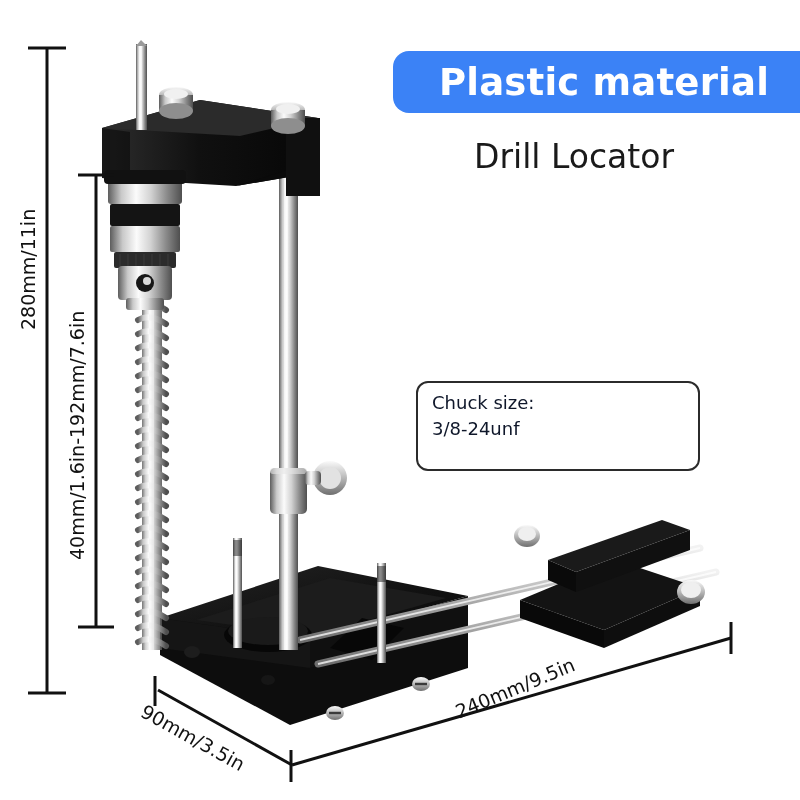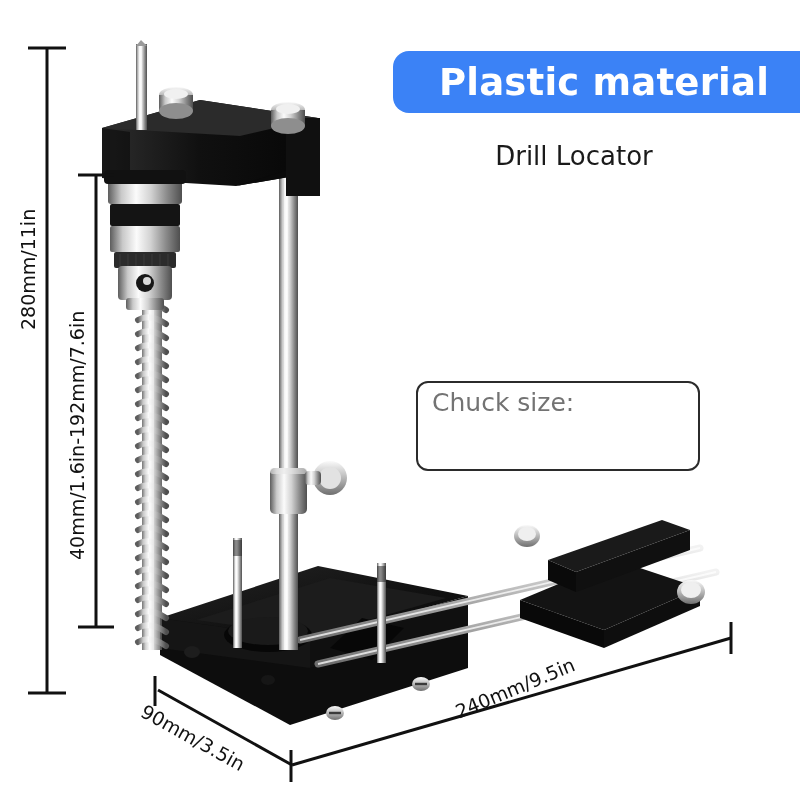--- a/index.html
+++ b/index.html
@@ -18,29 +18,29 @@
     background:#3b82f6;border-radius:16px;
     display:flex;align-items:center;justify-content:center;
   }
   .badge span{
     color:#ffffff;font-size:37px;font-weight:bold;letter-spacing:.2px;
     font-family:"DejaVu Sans", sans-serif;line-height:1;
   }
   .subtitle{
     position:absolute;left:393px;top:134px;width:362px;height:44px;
     display:flex;align-items:center;justify-content:center;
-    color:#1a1a1a;font-size:26px;font-weight:normal;line-height:1;
+    color:#1a1a1a;font-size:33px;font-weight:normal;line-height:1;
   }
   .callout{
     position:absolute;left:416px;top:381px;width:284px;height:90px;
     border:2px solid #2b2b2b;border-radius:12px;background:rgba(255,255,255,.9);
     box-sizing:border-box;padding:7px 12px 0 14px;
   }
   .callout div{
-    color:#737373;font-size:25px;line-height:26px;white-space:nowrap;
+    color:#0f172a;font-size:18px;line-height:26px;white-space:nowrap;
   }
 
   
   .dim{position:absolute;color:#111;font-size:19px;white-space:nowrap;}
   .vert-280{left:17px;top:330px;transform:rotate(-90deg);transform-origin:left top;}
   .vert-40{left:66px;top:560px;transform:rotate(-90deg);transform-origin:left top;}
   .dim-90{left:148px;top:700px;transform:rotate(29deg);transform-origin:left top;}
   .dim-240{left:452px;top:702px;transform:rotate(-22.5deg);transform-origin:left top;}
 
   
@@ -268,20 +268,21 @@
   </svg>
 
   <div class="badge">
     <span>Plastic material</span>
   </div>
 
   <div class="subtitle">Drill Locator</div>
 
   <div class="callout">
     <div>Chuck size:</div>
+    <div>3/8-24unf</div>
   </div>
 
   <div class="dim vert-280">280mm/11in</div>
   <div class="dim vert-40">40mm/1.6in-192mm/7.6in</div>
   <div class="dim dim-90">90mm/3.5in</div>
   <div class="dim dim-240">240mm/9.5in</div>
 
 </div>
 
 </body></html>

